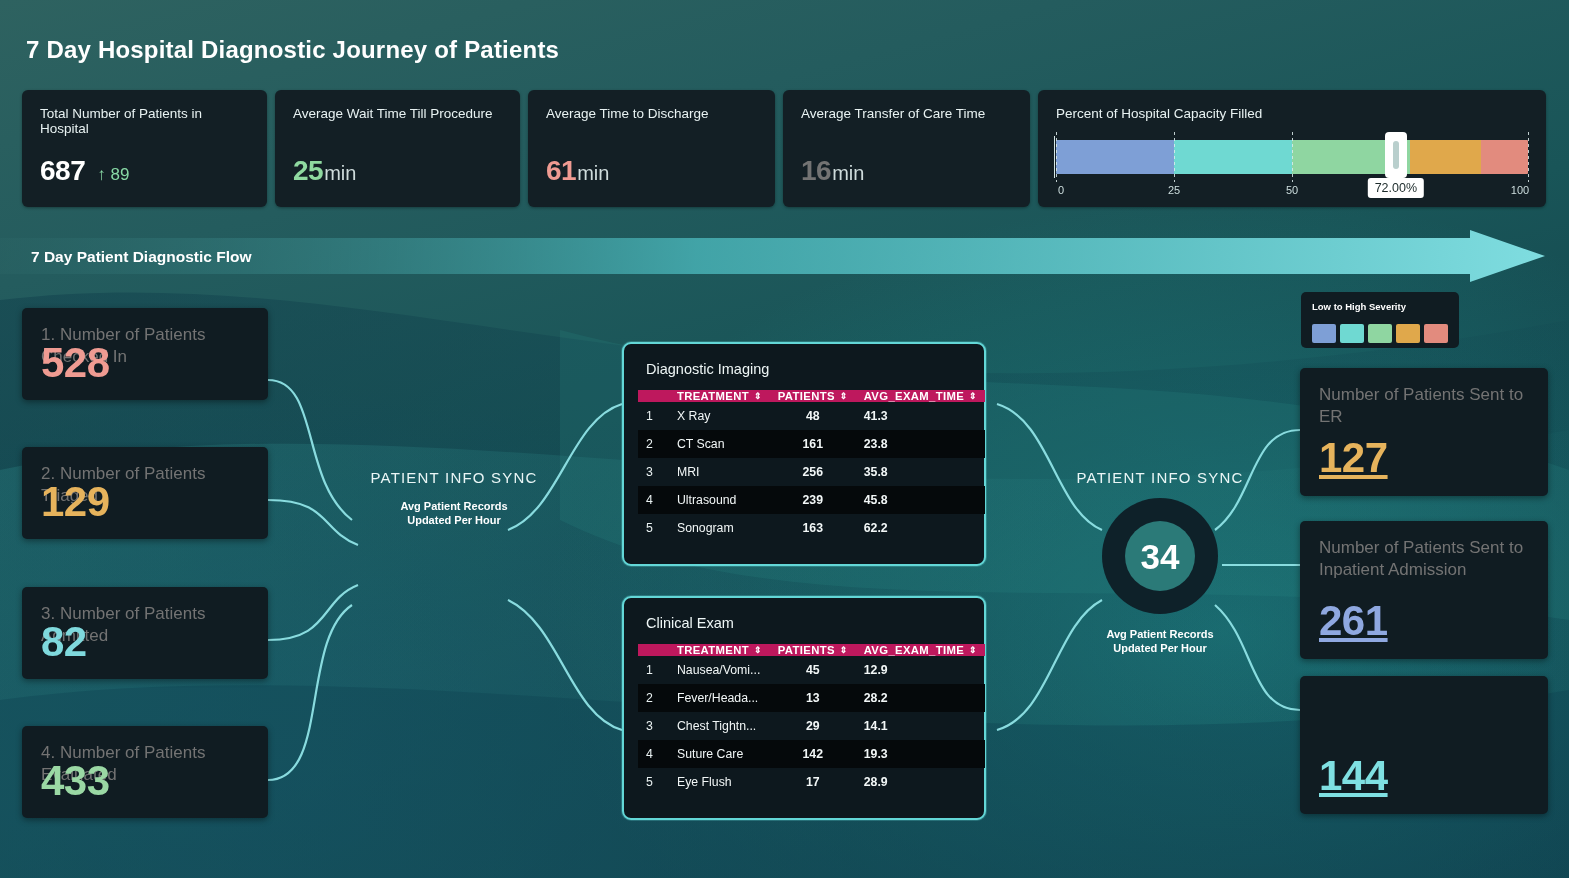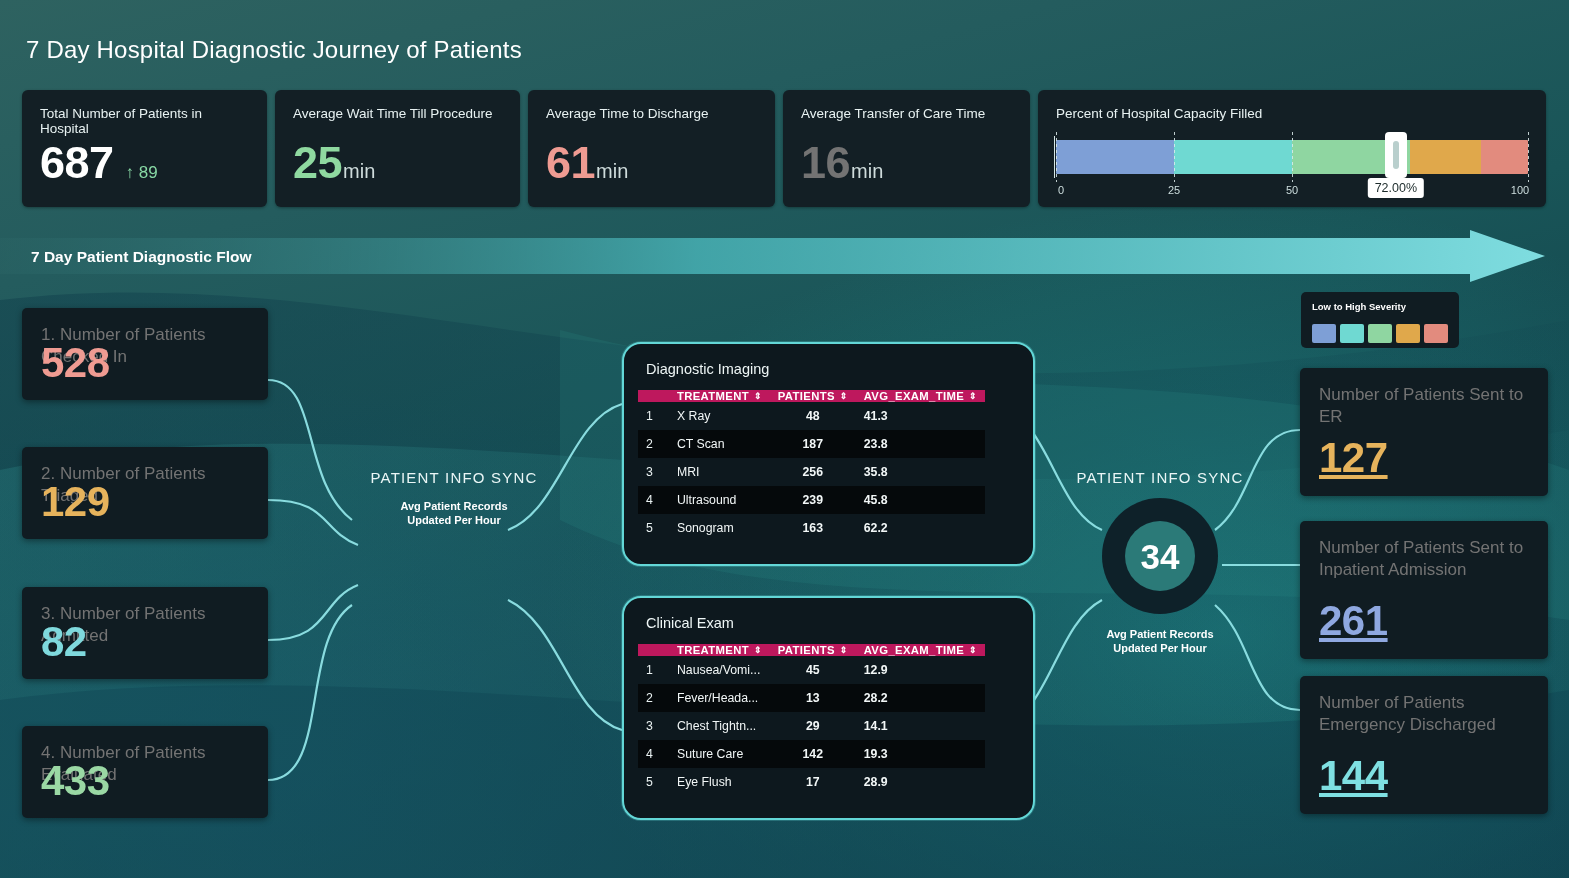--- a/index.html
+++ b/index.html
@@ -16,34 +16,34 @@
       radial-gradient(ellipse 1100px 700px at 78% 72%, rgba(32,150,150,0.55) 0%, rgba(32,150,150,0) 62%),
       radial-gradient(ellipse 900px 600px at 18% 88%, rgba(20,90,120,0.5) 0%, rgba(20,90,120,0) 65%),
       linear-gradient(165deg, #2e6260 0%, #245c5e 22%, #195558 45%, #12444c 70%, #103a47 100%);
     overflow: hidden;
   }
   #bgsvg { position:absolute; left:0; top:0; width:1569px; height:878px; }
 
   
   .page-title {
     position: absolute; left: 26px; top: 36px;
-    font-size: 24px; font-weight: normal; color: #ffffff;
+    font-size: 24px; font-weight: bold; color: #ffffff;
     letter-spacing: 0.2px;
   }
 
   
   .kpi-strip { position: absolute; left: 22px; top: 90px; display: flex; gap: 8px; }
   .kpi-card {
     background: #131f25; border-radius: 6px; height: 117px;
     padding: 16px 18px 0 18px; position: relative;
     box-shadow: 0 1px 3px rgba(0,0,0,0.35);
   }
   .kpi-label { font-size: 13.5px; color: #e8f2f2; font-weight: normal; }
   .kpi-value-row { position: absolute; left: 18px; bottom: 22px; display: flex; align-items: baseline; }
-  .kpi-big { font-size: 45px; font-weight: bold; line-height: 1; letter-spacing: -0.5px; }
+  .kpi-big { font-size: 28px; font-weight: bold; line-height: 1; letter-spacing: -0.5px; }
   .kpi-unit { font-size: 20px; font-weight: normal; color: #cfdcdc; margin-left: 1px; }
   .kpi-delta { font-size: 17px; color: #88d9a5; margin-left: 12px; }
 
   
   .gauge-card { width: 508px; }
   .gauge-wrap { position: absolute; left: 16px; top: 40px; width: 476px; height: 72px; }
   .gauge-bar { position: absolute; left: 2px; top: 10px; height: 34px; width: 472px; display: flex; border-radius: 1px; overflow: hidden; }
   .gauge-seg { height: 100%; }
   .gauge-axisline { position:absolute; left:0; top:6px; width:1px; height:42px; background:#d6e6e6; }
   .gauge-tick { position: absolute; top: 2px; width: 1px; height: 50px;
@@ -98,22 +98,22 @@
   }
   .hub-inner {
     width: 70px; height: 70px; border-radius: 50%;
     background: #2b7a78; display: flex; align-items: center; justify-content: center;
   }
   .hub-num { font-size: 35px; font-weight: bold; line-height: 1; }
   .hub-caption { margin-top: 14px; font-size: 11px; font-weight: bold; color: #ffffff; line-height: 1.25; }
 
   
   .table-panel {
-    position: absolute; left: 622px; width: 413px;
-    background: #0d181e; border: 2px solid #63d7d7; border-radius: 19px;
+    position: absolute; left: 622px; width: 364px;
+    background: #0d181e; border: 2px solid #63d7d7; border-radius: 9px;
     box-shadow: 0 0 0 1px rgba(99,215,215,0.25);
   }
   .tp-title { font-size: 14.5px; color: #eef6f6; padding: 17px 0 13px 22px; }
   table { border-collapse: collapse; width: 347px; margin: 0 14px; font-size: 12px; }
   thead th {
     background: #be185d; color: #ffffff; font-size: 11.3px; font-weight: bold;
     letter-spacing: 0.35px; padding: 0 8px; text-align: center; white-space: nowrap; margin-top: 16px;
   }
   thead th.c-idx { width: 38px; }
   thead th.c-treat { text-align: left; padding-left: 14px; }
@@ -306,21 +306,21 @@
       <tbody>
           <tr>
             <td class="c-idx">1</td>
             <td class="c-treat">X Ray</td>
             <td class="c-pat">48</td>
             <td class="c-time">41.3</td>
           </tr>
           <tr class="alt">
             <td class="c-idx">2</td>
             <td class="c-treat">CT Scan</td>
-            <td class="c-pat">187</td>
+            <td class="c-pat">161</td>
             <td class="c-time">23.8</td>
           </tr>
           <tr>
             <td class="c-idx">3</td>
             <td class="c-treat">MRI</td>
             <td class="c-pat">256</td>
             <td class="c-time">35.8</td>
           </tr>
           <tr class="alt">
             <td class="c-idx">4</td>
@@ -399,17 +399,16 @@
 
   <div class="flow-card right-card" style="top:368px;height:128px">
     <div class="fc-label">Number of Patients Sent to ER</div>
     <div class="fc-value" style="color:#e6b35c">127</div>
   </div>
   <div class="flow-card right-card" style="top:521px;height:138px">
     <div class="fc-label">Number of Patients Sent to Inpatient Admission</div>
     <div class="fc-value" style="color:#8fa8e0">261</div>
   </div>
   <div class="flow-card right-card" style="top:676px;height:138px">
-    <div class="fc-label">Number of Patients Emergency Discharged</div>
     <div class="fc-value" style="color:#7fe0e2">144</div>
   </div>
 
 </div>
 
 </body></html>

